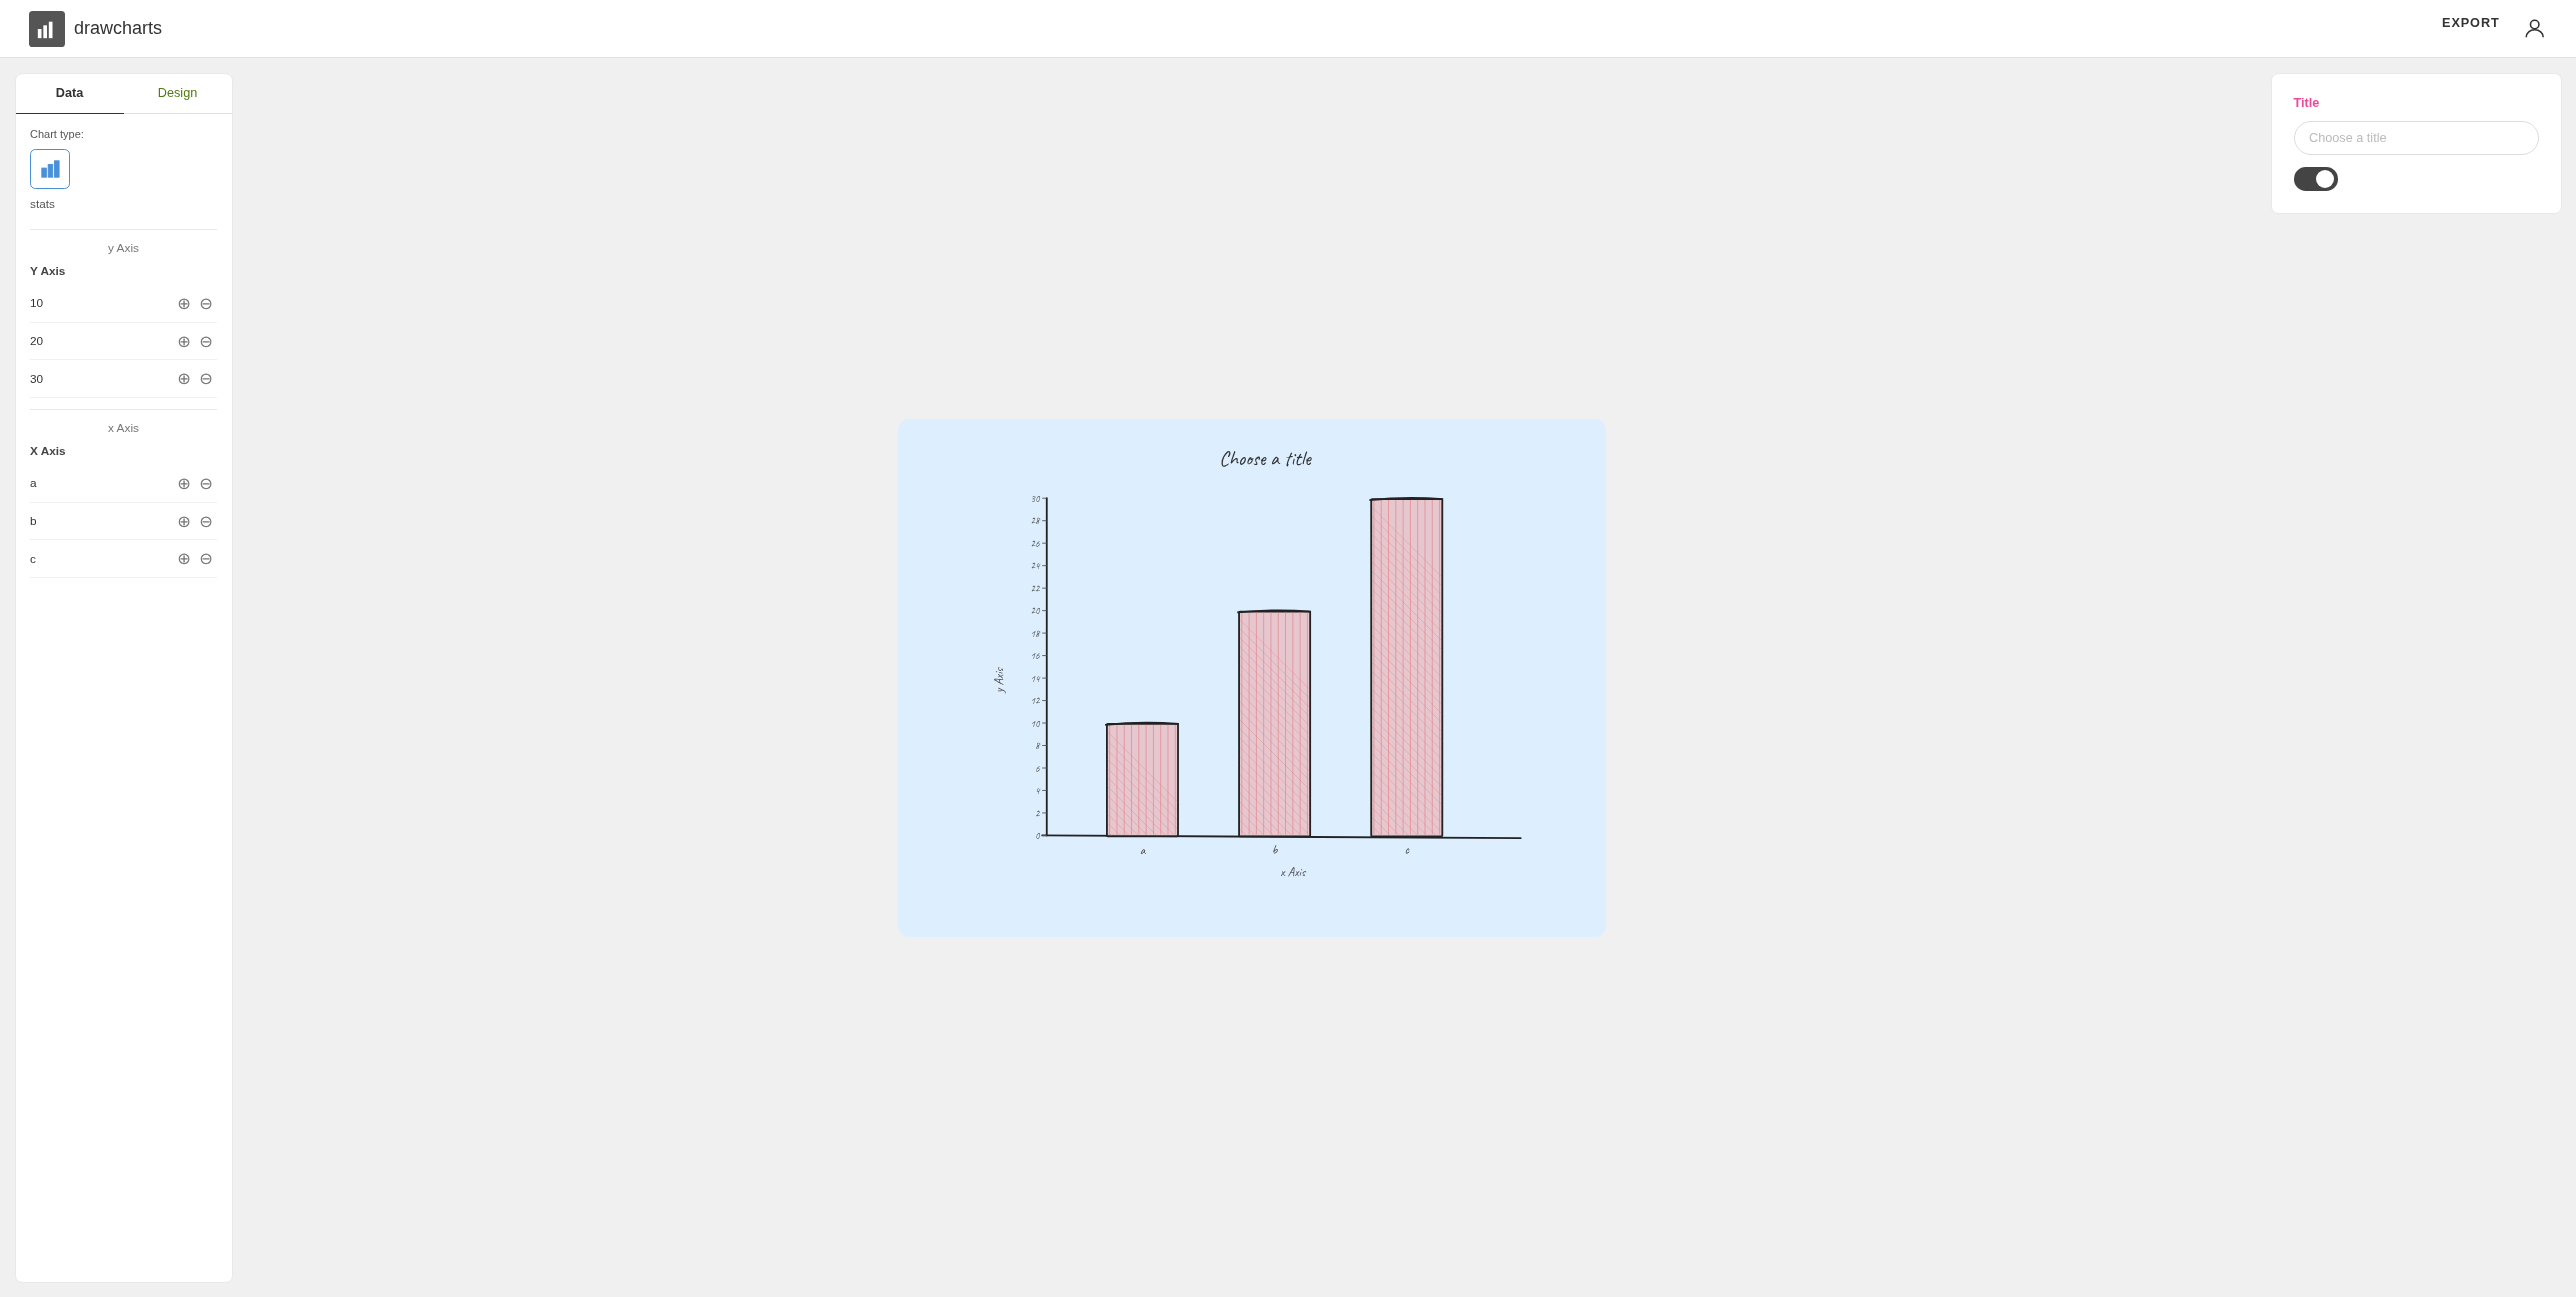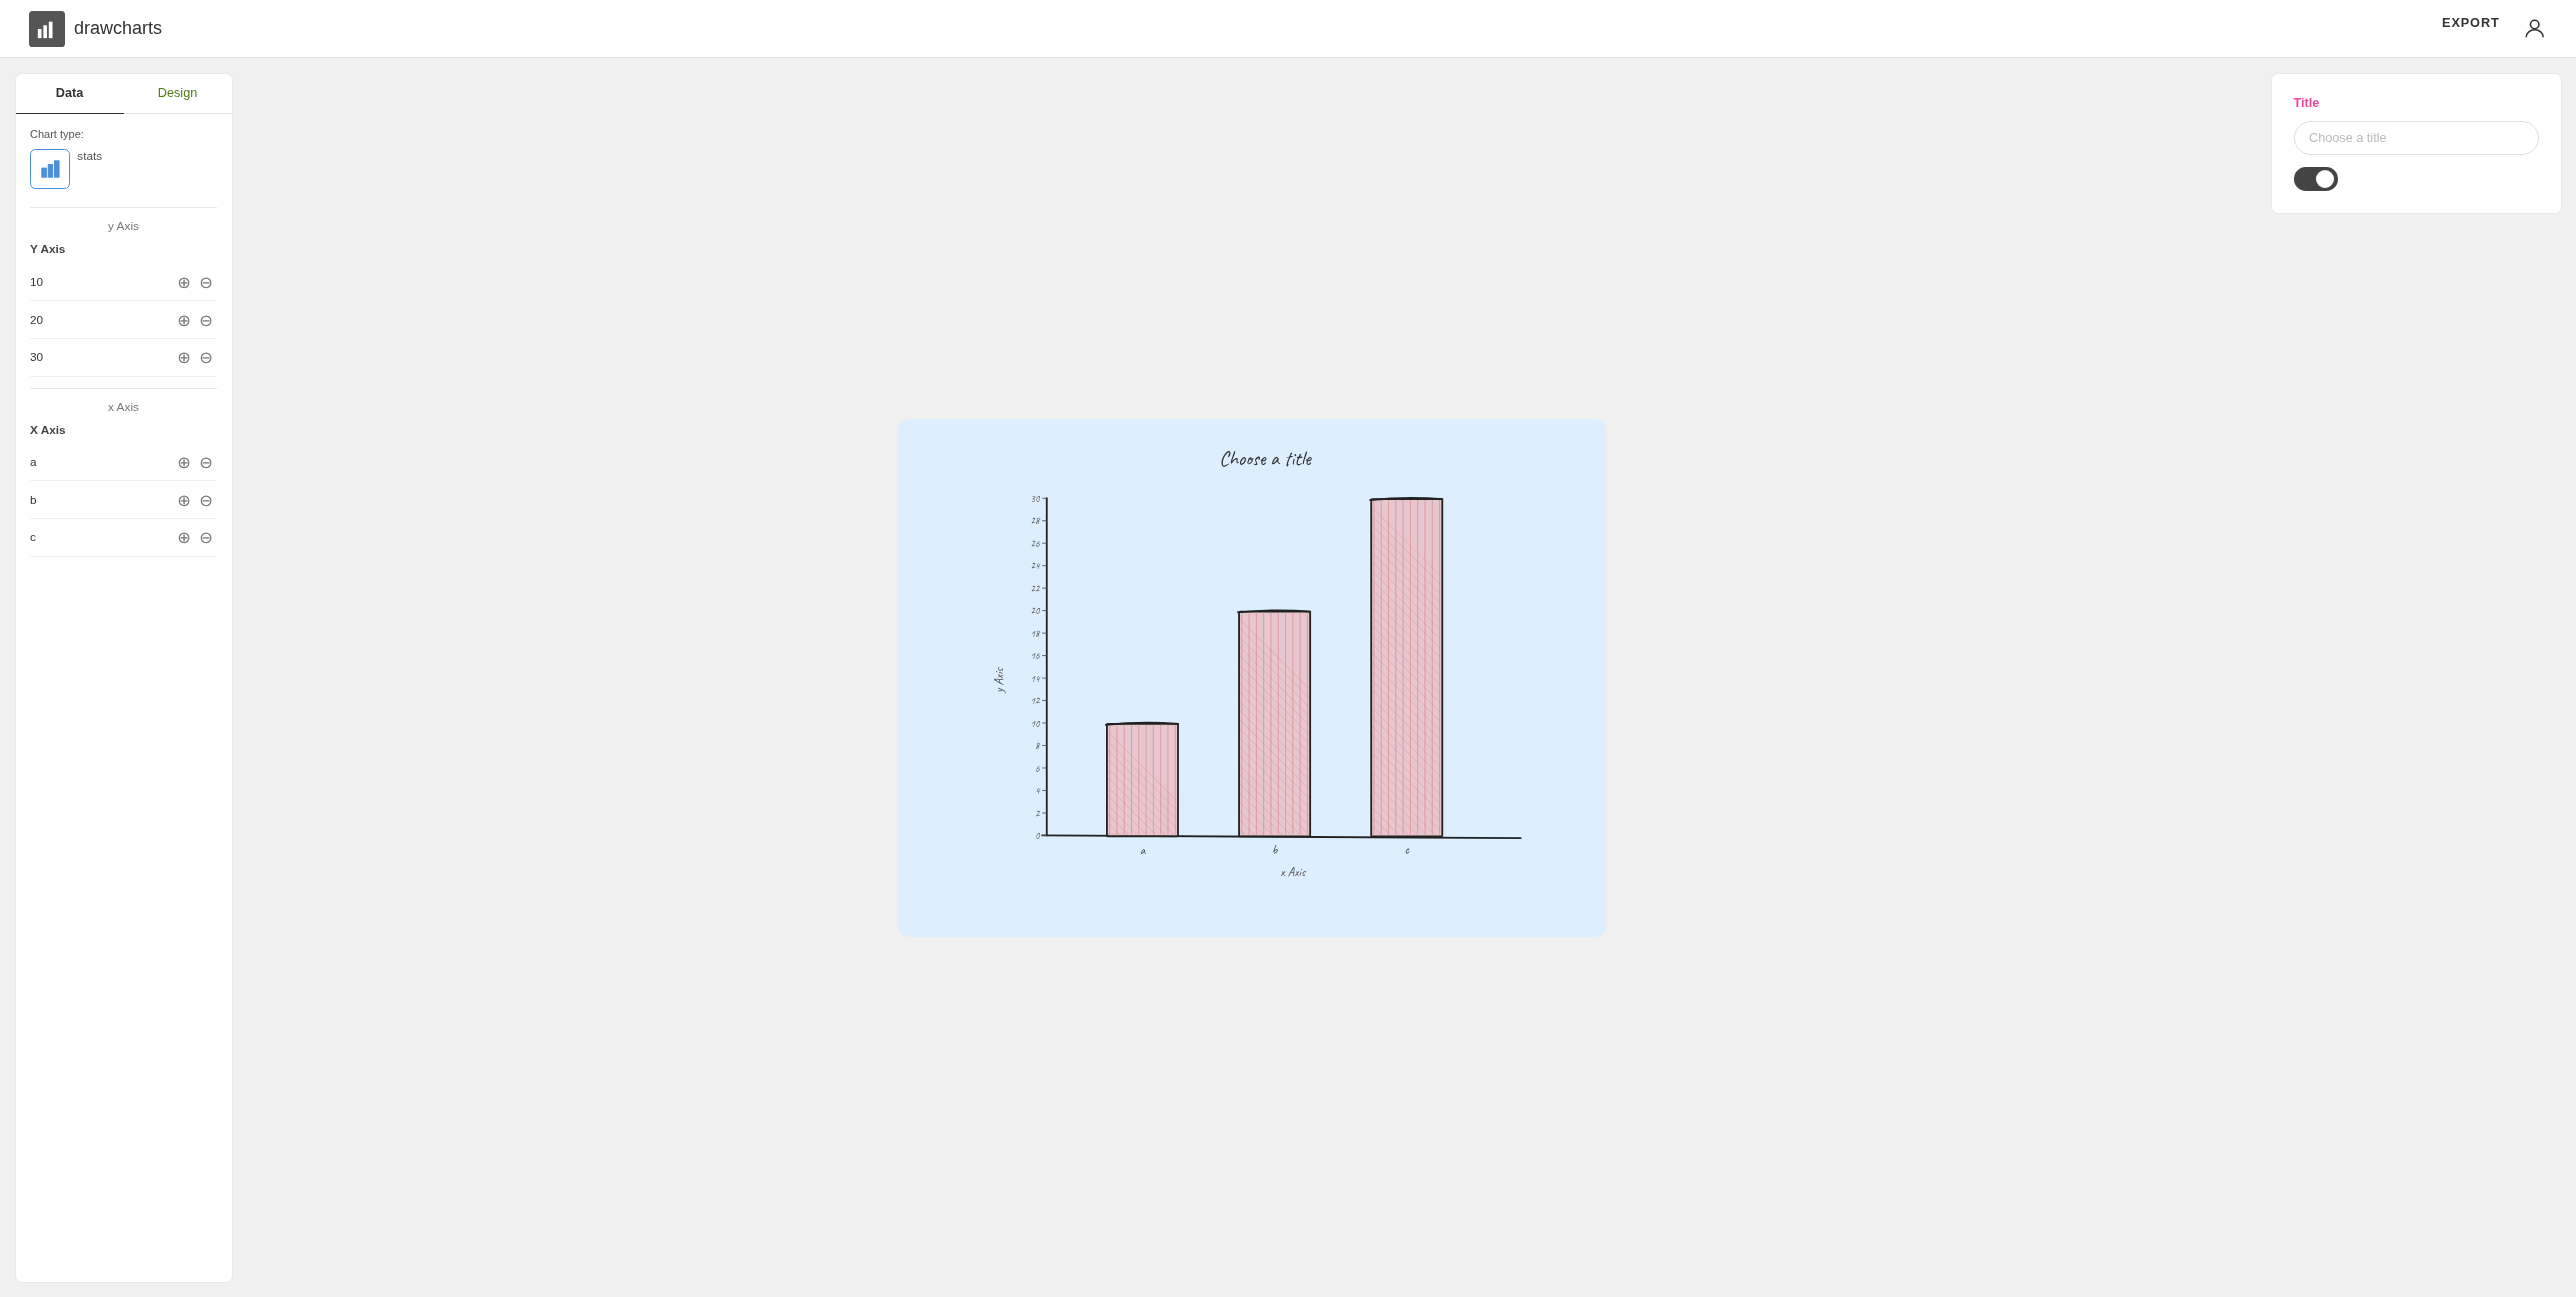--- a/index.html
+++ b/index.html
@@ -105,20 +105,21 @@
 
     .chart-type-label {
       font-size: 11px;
       color: #555;
       margin-bottom: 9px;
     }
     .chart-type-options {
       display: flex;
       gap: 7.3px;
       margin-bottom: 18px;
+      flex-direction: column;
     }
     .chart-type-btn {
       width: 40px;
       height: 40px;
       border: 1.8px solid #4a90d9;
       border-radius: 5.4px;
       background: #fff;
       cursor: pointer;
       display: flex;
       align-items: center;

